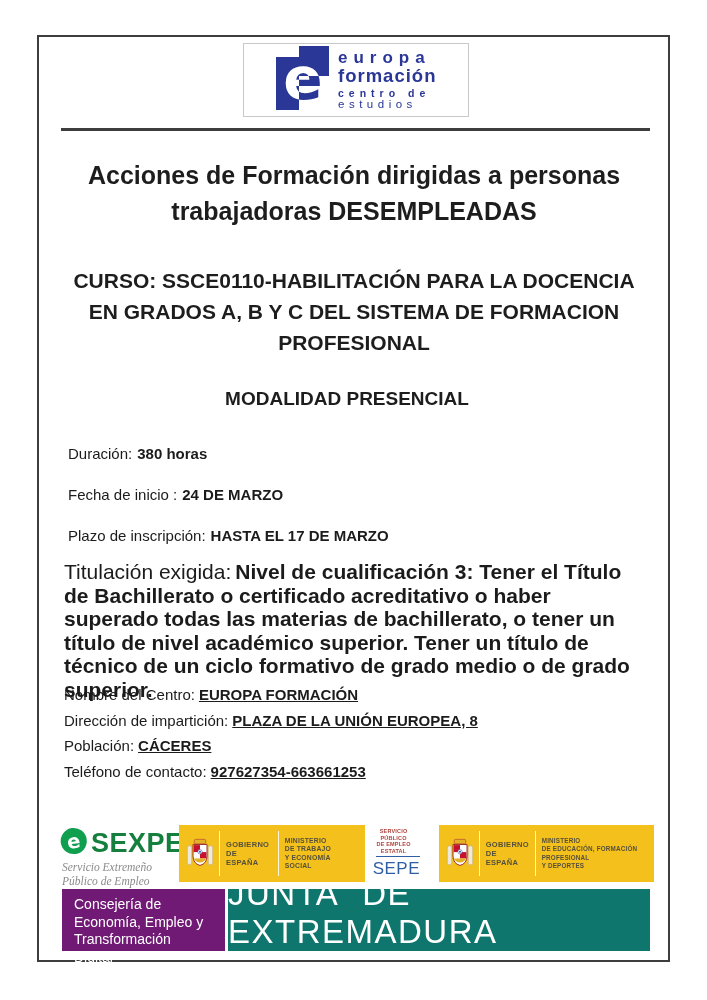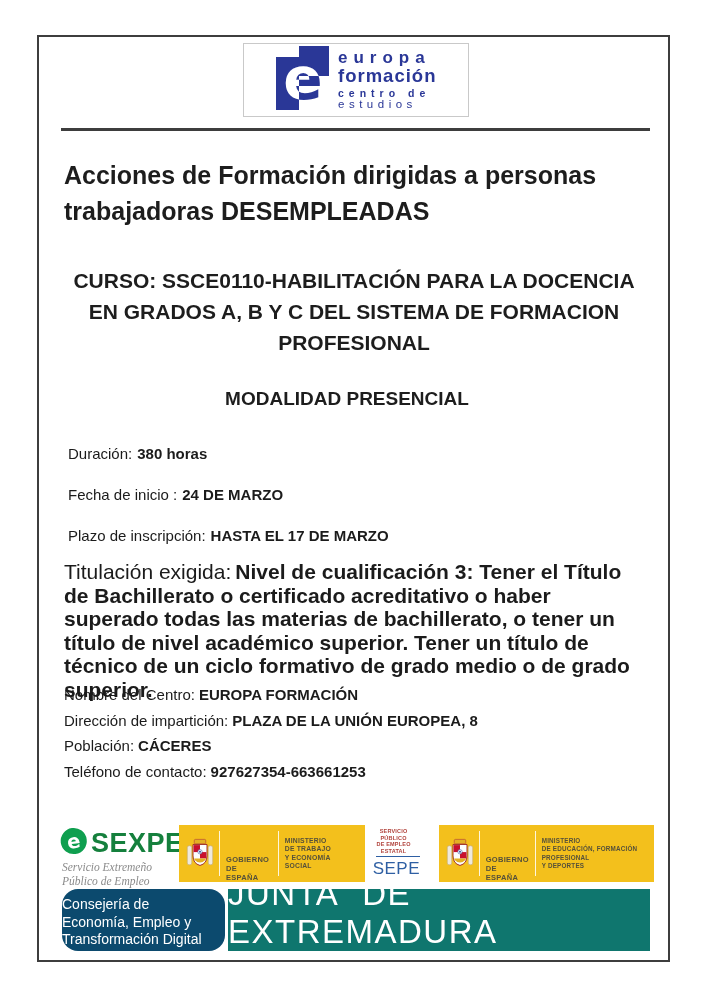--- a/index.html
+++ b/index.html
@@ -10,57 +10,57 @@
   .logo-box{position:absolute;left:204px;top:6px;width:226px;height:74px;border:1px solid #c9c9c9;display:flex;align-items:center;box-sizing:border-box;background:#fff;}
   .logo-icon{margin-left:32px;flex:0 0 auto;}
   .logo-text{margin-left:8px;color:#2a3797;line-height:1;}
   .lt1{font-size:17px;font-weight:bold;letter-spacing:6px;}
   .lt2{font-size:18.5px;font-weight:bold;letter-spacing:1px;margin-top:1px;}
   .lt3{font-size:10.5px;font-weight:bold;letter-spacing:5px;margin-top:2px;}
   .lt4{font-size:11.5px;font-weight:normal;letter-spacing:4.5px;margin-top:1px;}
 
   .hr-line{position:absolute;left:22px;top:91px;width:589px;height:3px;background:#3d3d3d;}
 
-  .main-title{position:absolute;left:25px;top:120px;width:580px;font-size:25px;font-weight:bold;line-height:36px;color:#1d1d1d;}
+  .main-title{position:absolute;left:25px;top:120px;width:580px;text-align:center;font-size:25px;font-weight:bold;line-height:36px;color:#1d1d1d;}
   .course-title{position:absolute;left:33px;top:228px;width:564px;text-align:center;font-size:21px;font-weight:bold;line-height:31px;color:#1d1d1d;}
   .modality{position:absolute;left:18px;top:351px;width:580px;text-align:center;font-size:19px;font-weight:bold;color:#1d1d1d;}
 
   .detail-row{position:absolute;left:29px;font-size:15px;}
   .detail-row b{margin-left:5px;}
   .dr0{top:408px;} .dr1{top:449px;} .dr2{top:490px;}
 
   .qualification{position:absolute;left:25px;top:523px;width:586px;font-size:21px;line-height:23.5px;}
   .qualification .q-val{font-weight:bold;padding-left:4px;}
 
   .center-info{position:absolute;left:25px;top:645px;font-size:15px;line-height:25.5px;}
-  .center-info b{margin-left:4px;}
+  .center-info b{margin-left:4px;text-decoration:underline;}
 
   
   .sexpe{position:absolute;left:21px;top:790px;width:132px;height:56px;}
   .sexpe-top{display:flex;align-items:center;}
   .sexpe-name{font-size:27px;font-weight:bold;color:#15803d;letter-spacing:0.5px;margin-left:3px;}
   .sexpe-tag{font-family:"Liberation Serif",serif;font-style:italic;color:#8a8a8a;font-size:11.5px;line-height:13.5px;margin-top:2px;margin-left:2px;}
 
   .gov-banner{position:absolute;top:788px;height:57px;background:#f3c01c;display:flex;align-items:stretch;box-sizing:border-box;}
   .gb1{left:140px;width:243px;}
   .gb2{left:400px;width:215px;}
   .coat-wrap{display:flex;align-items:center;padding:0 5px 0 7px;}
   .gb-sep{width:1px;background:rgba(255,255,255,.85);margin:6px 0;}
-  .gov-txt{display:flex;flex-direction:column;justify-content:flex-end;padding:0 6px;color:#55503a;font-weight:bold;}
+  .gov-txt{display:flex;flex-direction:column;justify-content:center;padding:0 6px;color:#55503a;font-weight:bold;}
   .gov-txt .g{font-size:7.5px;line-height:9px;letter-spacing:.3px;}
   .min-txt{display:flex;flex-direction:column;justify-content:center;padding:0 6px;color:#55503a;font-weight:bold;}
   .min-txt .m{font-size:6.8px;line-height:8.5px;letter-spacing:.2px;}
   .gb2 .min-txt .m{font-size:6.3px;}
   .sepe-box{margin-left:auto;width:57px;background:#fff;display:flex;flex-direction:column;align-items:flex-end;justify-content:center;padding:3px 2px;box-sizing:border-box;}
   .sepe-small{font-size:5.5px;line-height:6.5px;color:#b0413a;font-weight:bold;text-align:center;letter-spacing:.2px;}
   .sepe-rule{width:44px;height:1.5px;background:#2e5fa3;margin:2px 0;}
   .sepe-name{font-size:17px;color:#2e5fa3;letter-spacing:.5px;}
 
   .junta-banner{position:absolute;left:23px;top:852px;width:588px;height:62px;display:flex;}
-  .junta-left{width:163px;background:#0c4a6e;color:#fff;padding:7px 0;box-sizing:border-box;font-size:14px;line-height:17.5px;border-radius:16px;}
+  .junta-left{width:163px;background:#701a75;color:#fff;padding:7px 12px;box-sizing:border-box;font-size:14px;line-height:17.5px;}
   .junta-gap{width:3px;background:#fff;}
   .junta-right{flex:1;background:#0f766e;color:#fff;display:flex;align-items:flex-end;justify-content:center;}
   .junta-name{font-size:33px;letter-spacing:1.5px;word-spacing:14px;}
 </style>
 </head>
 <body>
 
 <div class="page">
 
   <div class="logo-box">

